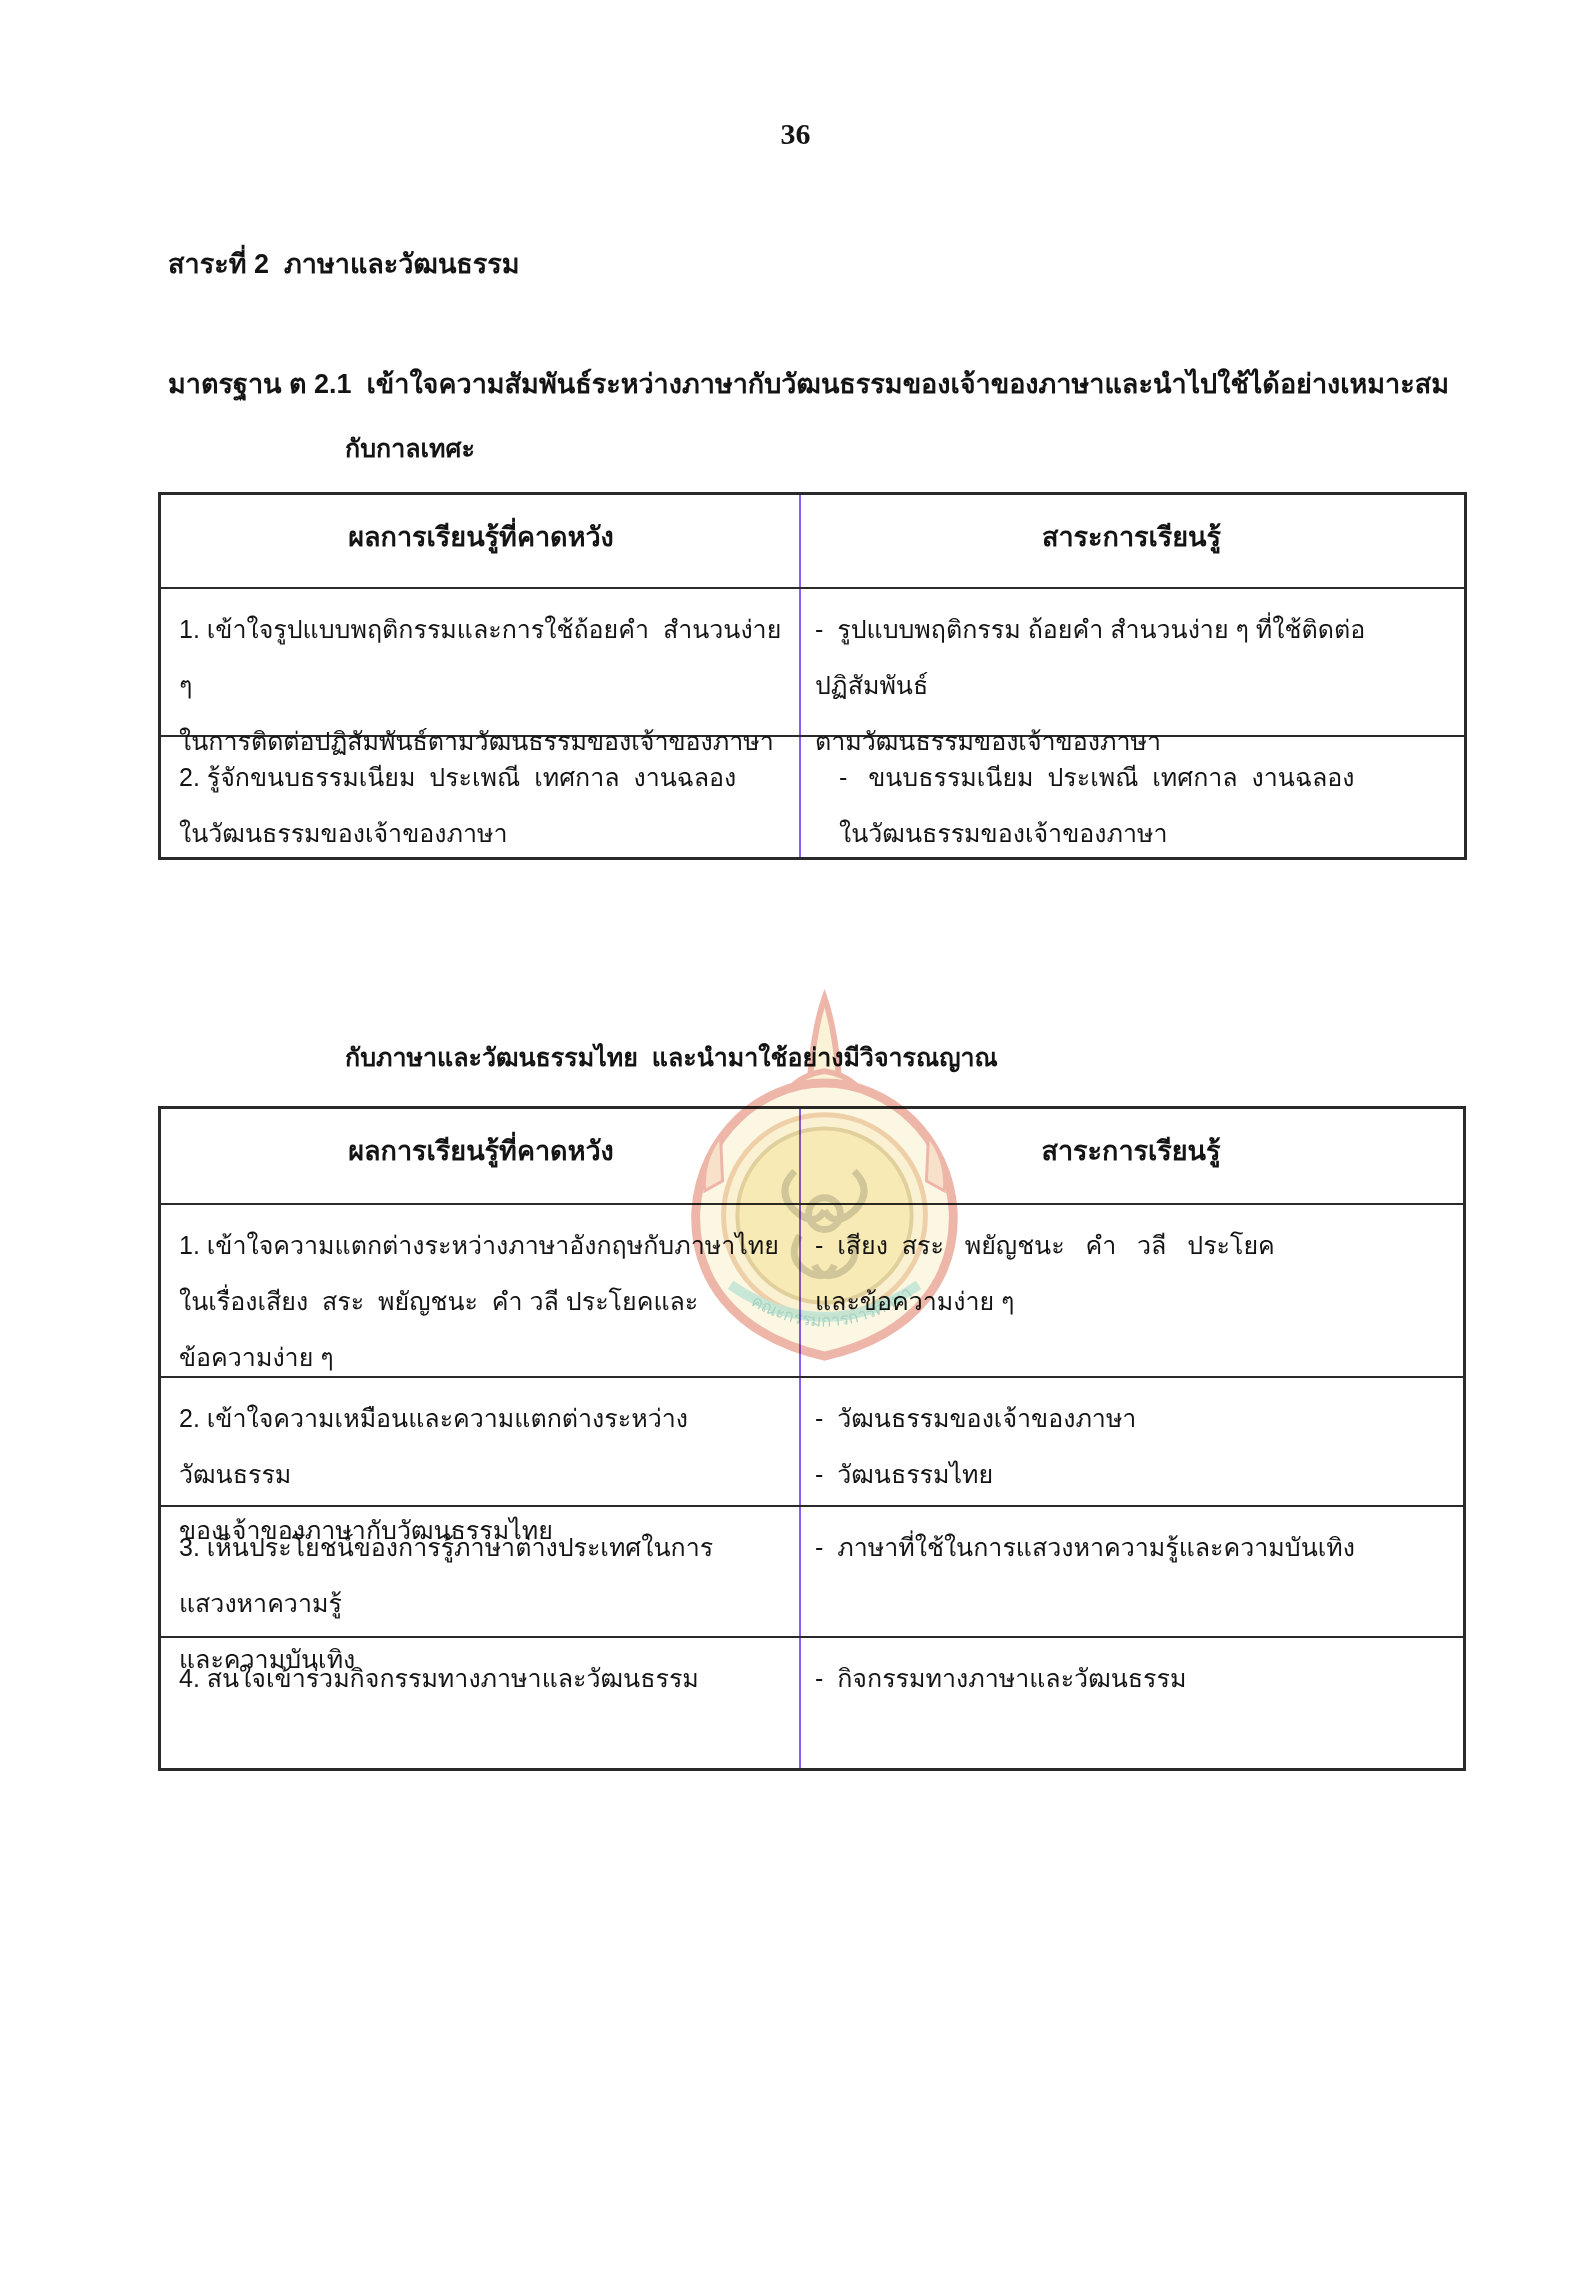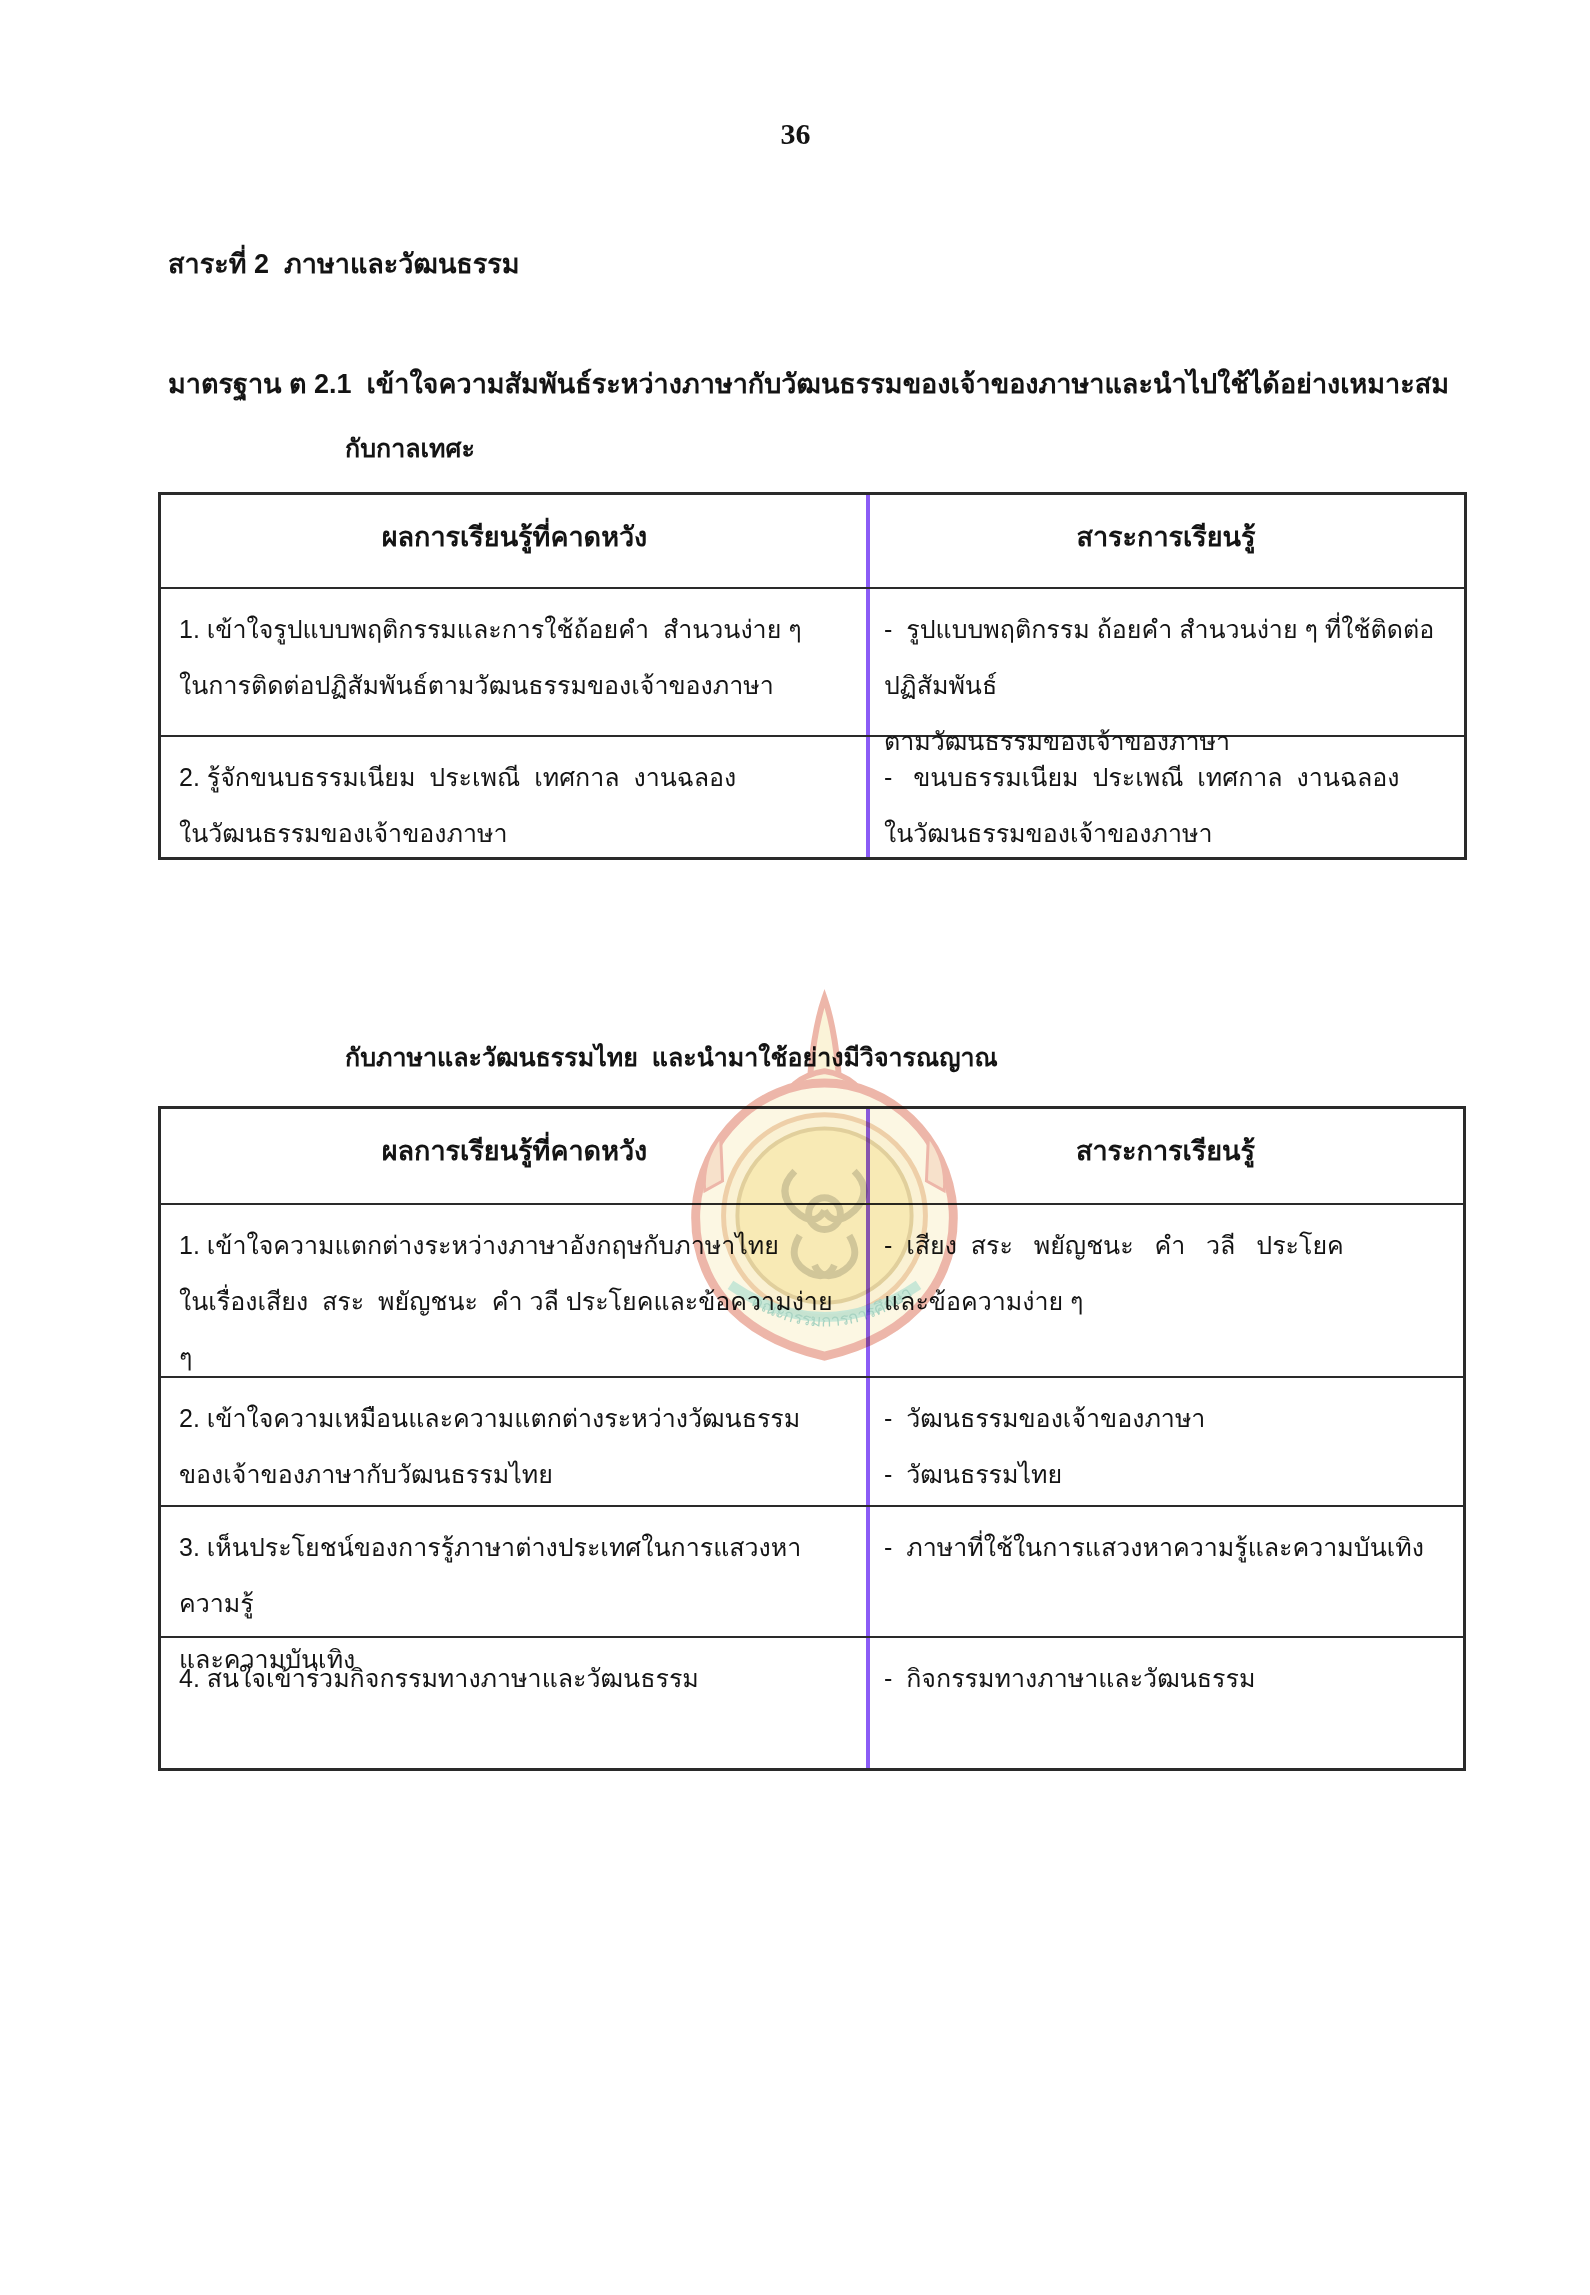--- a/index.html
+++ b/index.html
@@ -29,30 +29,30 @@
 
   .doc-table{
     position:absolute;left:158px;
     border:3px solid #2a2a2a;
     background:transparent;
     z-index:2;
   }
   .tbl-row{display:flex;border-top:2px solid #2a2a2a;}
   .tbl-row:first-child{border-top:none;}
   .cell{box-sizing:border-box;padding:12px 16px 0 18px;}
-  .cell-left{width:709px;border-right:4px solid #8b5cf6;}
+  .cell-left{width:640px;border-right:2px solid #8b5cf6;}
   .cell-right{flex:1;padding-left:14px;}
   .hdr .cell{display:flex;align-items:flex-start;justify-content:center;
     font-weight:bold;font-size:27px;padding-top:20px;}
   .cell-line{font-size:25px;line-height:56px;white-space:pre-wrap;}
 
   .t1{top:492px;width:1303px;}
   .t1 .hdr{height:92px;}
   .t1 .r0{height:146px;}
-  .t1 .r1{height:120px;}
+  .t1 .r1{height:120px;gap:24px;}
 
   .t2{top:1106px;width:1302px;}
   .t2 .hdr{height:94px;}
   .t2 .r0{height:171px;}
   .t2 .r1{height:127px;}
   .t2 .r2{height:129px;}
   .t2 .r3{height:130px;}
 
   .watermark{
     position:absolute;left:661px;top:988px;

